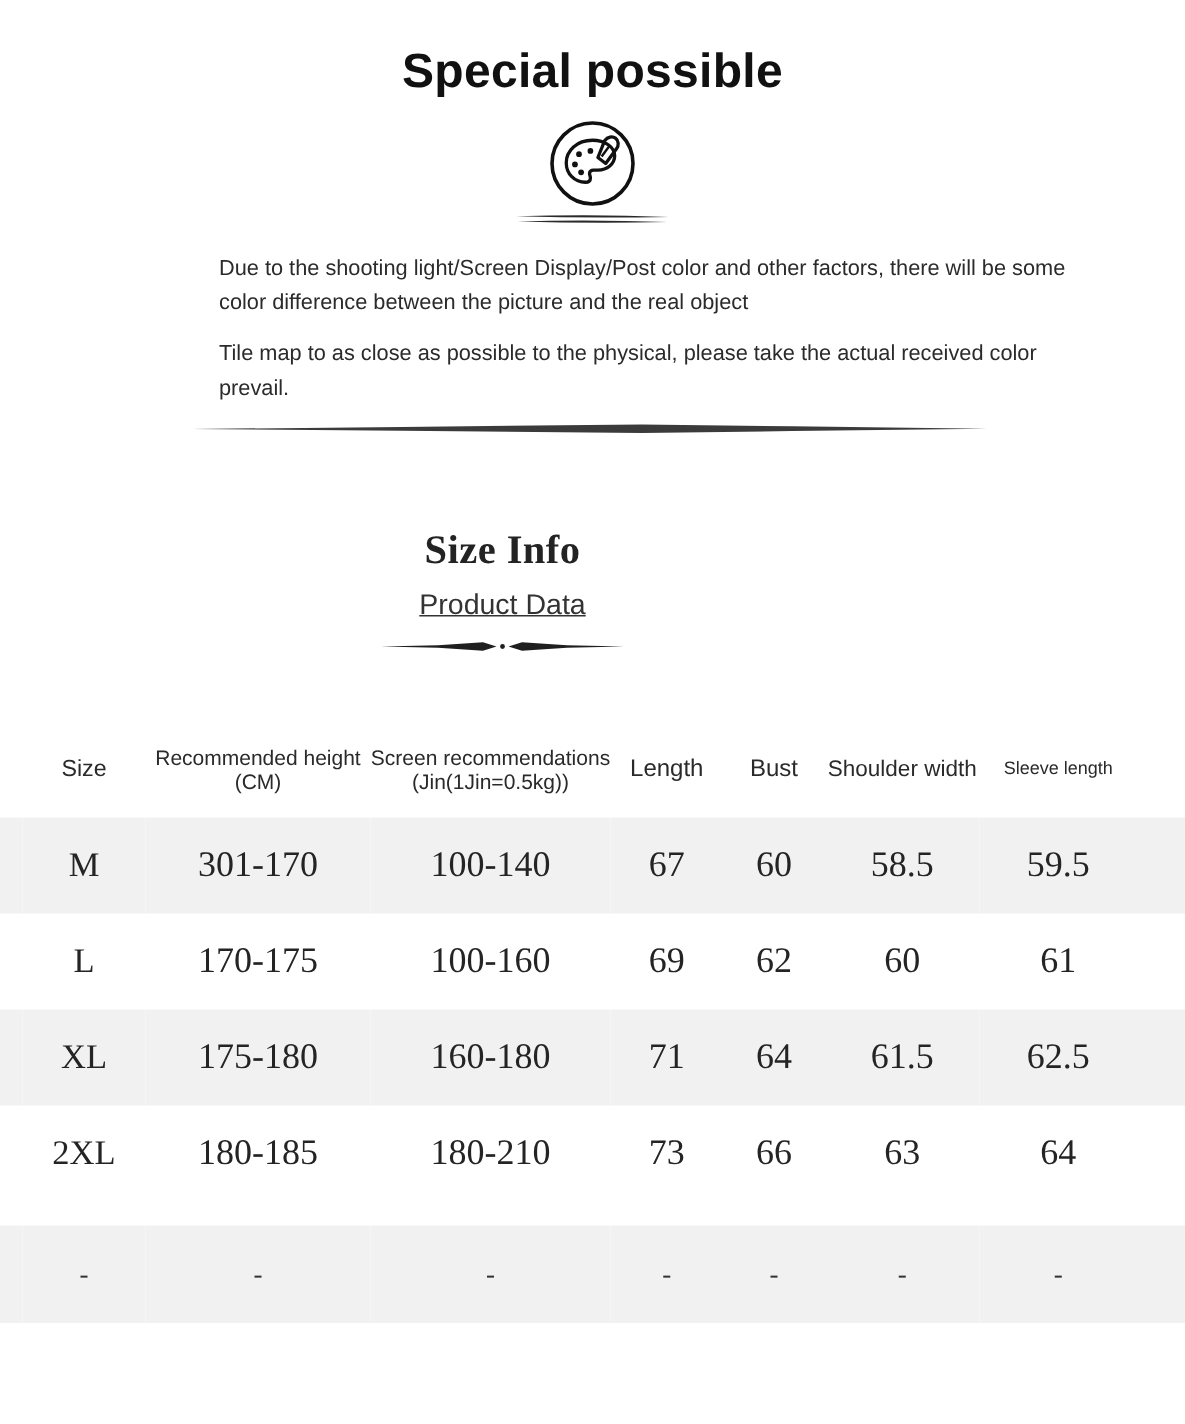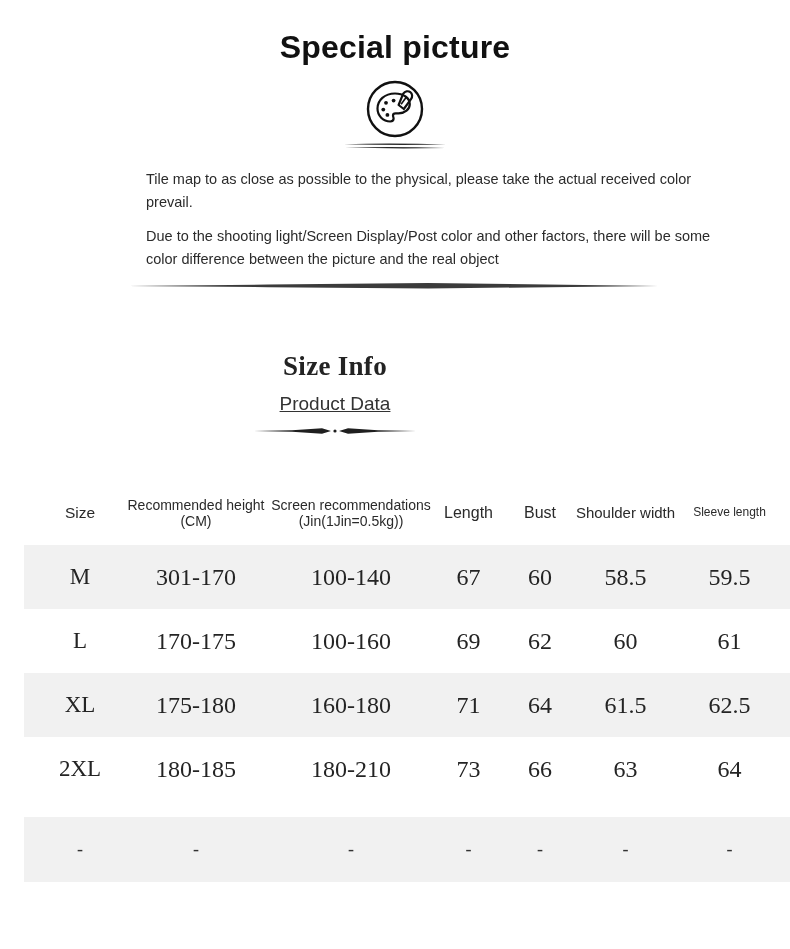--- a/index.html
+++ b/index.html
@@ -97,21 +97,20 @@
     width: 166px;
     height: 10px;
     display: block;
   }
 
   
   .size-table-wrap {
     position: relative;
     margin-top: 44px;
     width: 790px;
-    padding-left: 24px;
   }
   table.size-table {
     width: 790px;
     border-collapse: collapse;
     table-layout: fixed;
   }
   table.size-table td,
   table.size-table th {
     padding: 0;
     text-align: center;
@@ -174,21 +173,21 @@
     font-size: 12.5px;
     line-height: 1.7;
     color: #3a3a3a;
   }
 </style>
 </head>
 <body>
 
 <div class="reminder-section">
 
-  <div class="reminder-title">Special picture</div>
+  <div class="reminder-title">Special possible</div>
 
   <div class="palette-wrap">
     <svg class="palette-icon" width="68" height="58" viewBox="0 0 68 58">
       <circle cx="34" cy="29" r="27" fill="none" stroke="#111111" stroke-width="2.4"></circle>
       <path d="M34 13.5 C23.6 13.5 16.5 20.3 16.5 28.6 C16.5 35.8 22.1 41.5 29.2 41.5
                C31.4 41.5 32.6 40.3 32.6 38.6 C32.6 37.4 32.0 36.6 32.0 35.6
                C32.0 34.3 33.1 33.4 34.6 33.4 L37.6 33.4 C43.8 33.4 48.8 29.3 48.8 23.9
                C48.8 18.0 42.3 13.5 34 13.5 Z" fill="none" stroke="#111111" stroke-width="2.2" stroke-linejoin="round"></path>
       <circle cx="25.0" cy="22.8" r="1.9" fill="#111111"></circle>
       <circle cx="22.3" cy="29.6" r="1.9" fill="#111111"></circle>
@@ -198,22 +197,22 @@
                L42.8 29.0 L37.6 25.0 Z" fill="none" stroke="#111111" stroke-width="2.2" stroke-linejoin="round"></path>
       <line x1="40.1" y1="24.3" x2="45.6" y2="16.8" stroke="#111111" stroke-width="1.6"></line>
     </svg>
     <svg class="icon-underline" viewBox="0 0 104 8" preserveAspectRatio="none">
       <path d="M1 2.2 Q52 0.6 103 2.6 Q52 3.6 1 2.2 Z" fill="#2a2a2a"></path>
       <path d="M2 5.6 Q52 4.2 102 6.0 Q52 7.0 2 5.6 Z" fill="#2a2a2a"></path>
     </svg>
   </div>
 
   <div class="reminder-text">
+    <p class="reminder-para">Due to the shooting light/Screen Display/Post color and other factors, there will be some color difference between the picture and the real object</p>
     <p class="reminder-para">Tile map to as close as possible to the physical, please take the actual received color prevail.</p>
-    <p class="reminder-para">Due to the shooting light/Screen Display/Post color and other factors, there will be some color difference between the picture and the real object</p>
   </div>
 
   <svg class="reminder-divider" viewBox="0 0 530 8" preserveAspectRatio="none">
     <path d="M0 4.0 L140 2.6 L300 1.0 L400 2.2 L530 3.9 L400 5.4 L300 6.6 L140 5.2 Z" fill="#3b3b3b"></path>
   </svg>
 </div>
 
 <div class="sizeinfo-section">
   <div class="sizeinfo-title">Size Info</div>
   <div class="sizeinfo-subtitle">Product Data</div>

